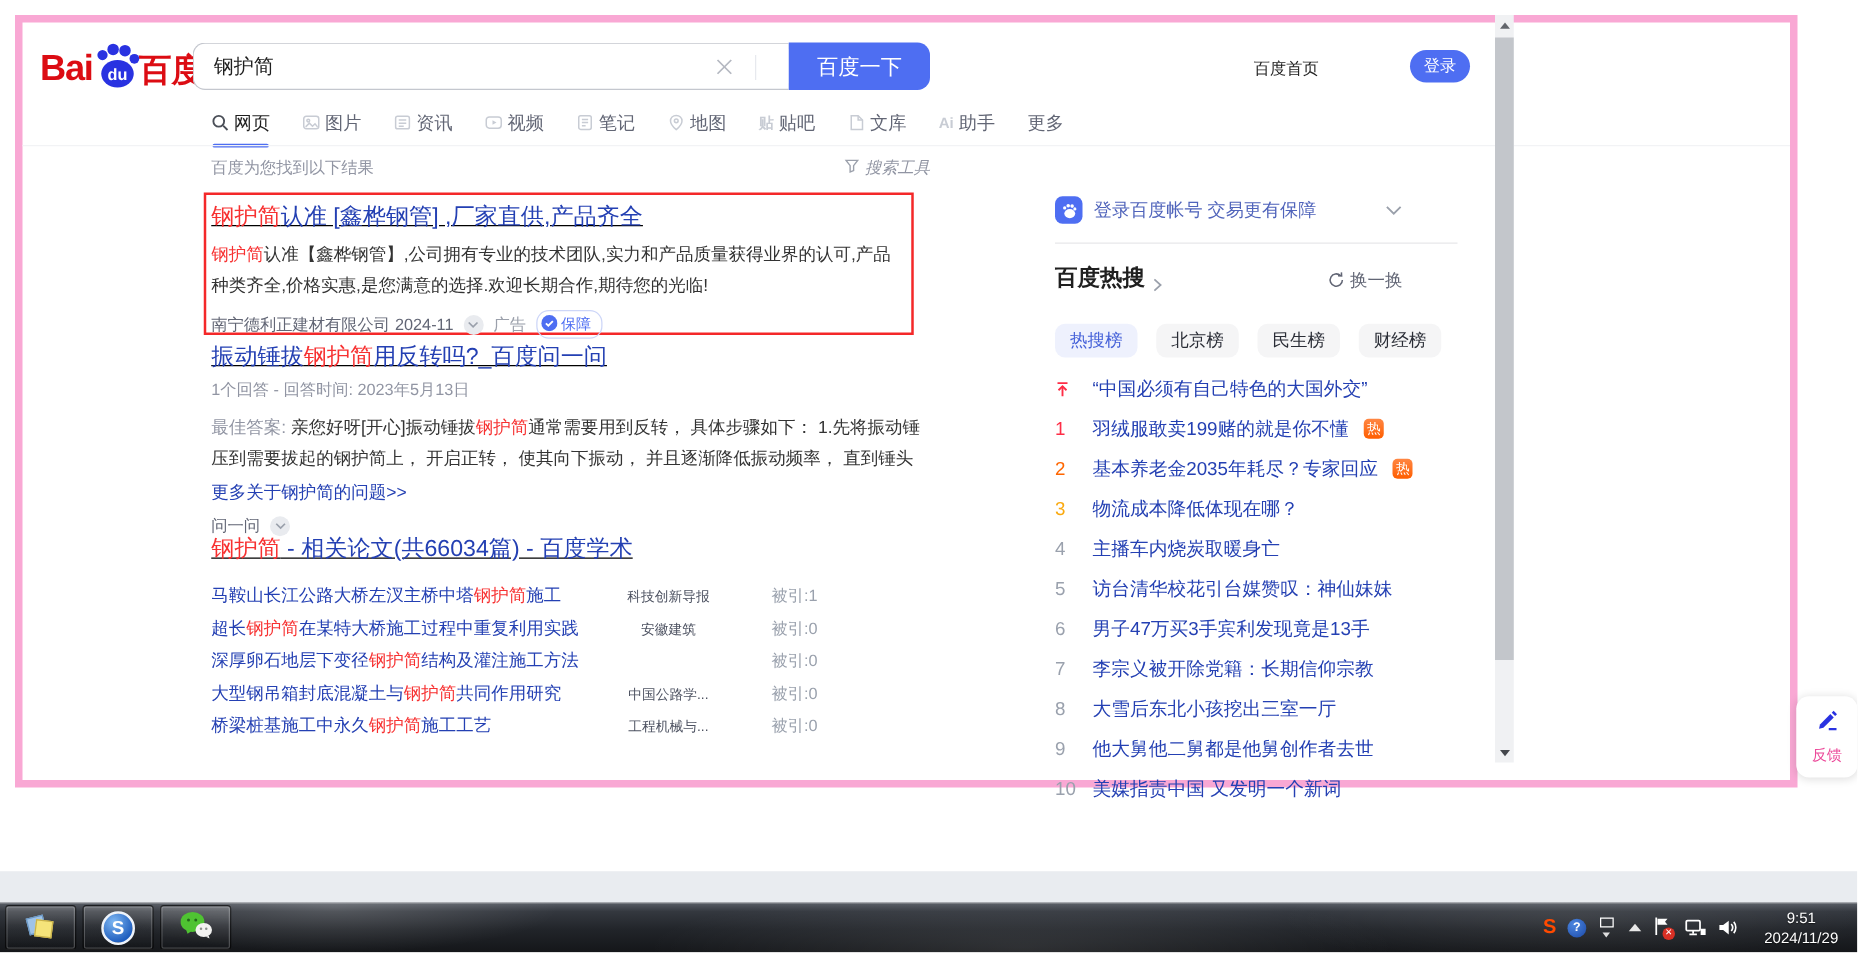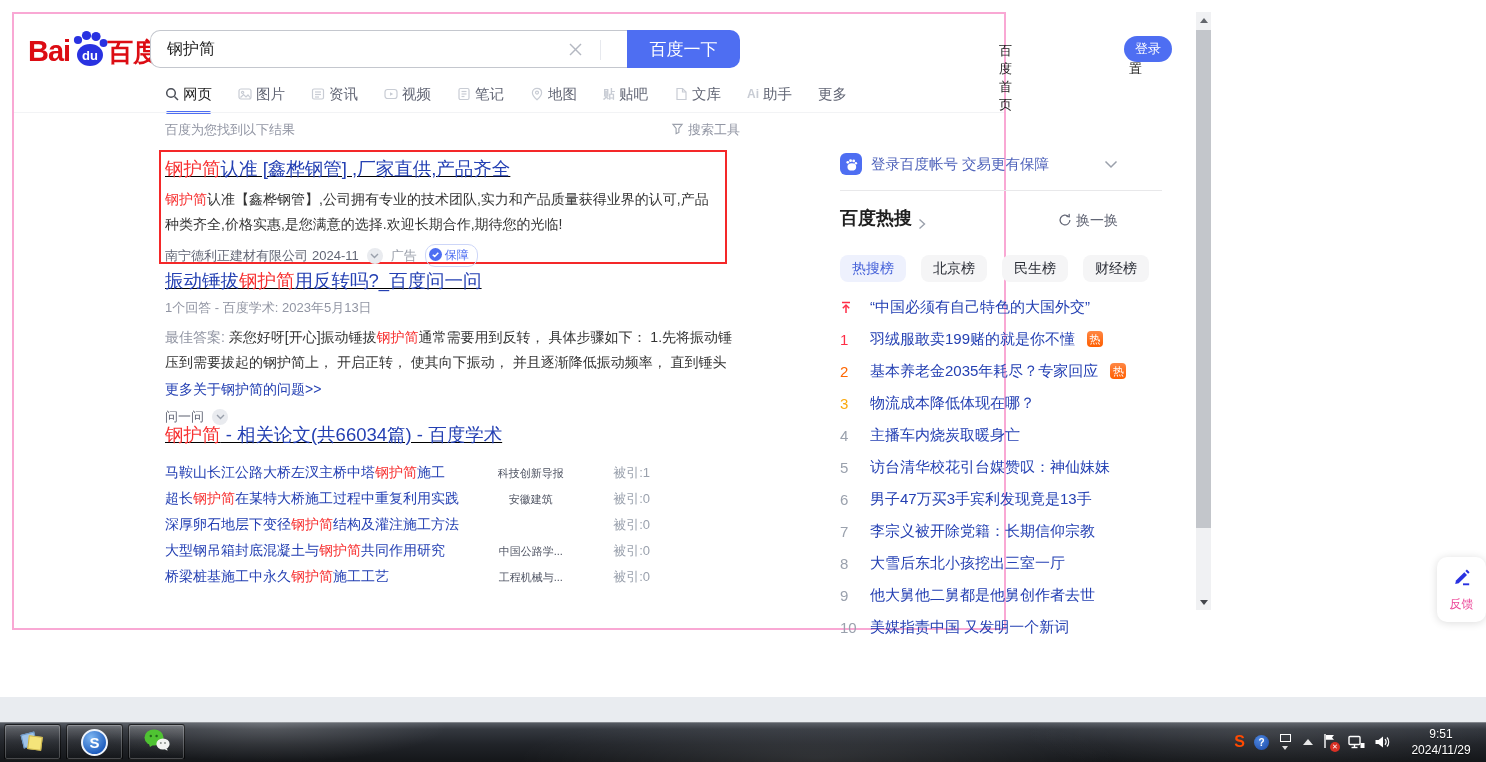--- a/index.html
+++ b/index.html
@@ -1,21 +1,21 @@
 <!DOCTYPE html>
 <html><head>
 <meta charset="utf-8">
 <style>
   * { margin:0; padding:0; box-sizing:border-box; }
   html,body { width:1486px; height:762px; }
   body { font-family:"Liberation Sans","DejaVu Sans",sans-serif; background:#fff; overflow:hidden; }
   .root { position:relative; width:1486px; height:762px; background:#fff; overflow:hidden; }
 
   
-  .page { position:absolute; left:12px; top:12px; width:994px; height:618px; background:#fff; border:2px solid #f9a8d4; }
+  .page { position:absolute; left:12px; top:12px; width:1426px; height:618px; background:#fff; border:6px solid #f9a8d4; }
 
   
   .logo { position:absolute; left:14px; top:16px; display:flex; align-items:flex-end; cursor:pointer; }
   .logo-bai { color:#dc0c13; font-size:29px; font-weight:bold; letter-spacing:-1px; line-height:34px; }
   .paw { position:relative; width:40px; height:38px; margin:0 -2px 0 -1px; }
   .logo-cn { color:#dc0c13; font-size:26px; font-weight:bold; line-height:32px; }
 
   
   .searchwrap { position:absolute; left:136px; top:16px; width:477px; height:38px; border:1px solid #c4c7ce; border-right:none; border-radius:10px 0 0 10px; background:#fff; }
   .query { position:absolute; left:0; top:0; width:100%; height:100%; border:none; outline:none; background:transparent; padding:0 80px 0 16px; font-size:16px; color:#1f1f1f; font-family:inherit; }
@@ -32,21 +32,21 @@
   .nav { position:absolute; left:151px; top:69px; display:flex; gap:26px; font-size:14.5px; color:#626675; }
   .tab { display:flex; align-items:center; gap:4px; cursor:pointer; position:relative; height:22px; }
   .tab .nic { display:flex; align-items:center; }
   .tab.active { color:#1f1f1f; }
   .tab.active::after { content:""; position:absolute; left:1px; right:1px; bottom:-9px; height:3px; border-radius:2px; background:#4e6ef2; }
   .nic-txt { font-size:12px; color:#c8ccd4; font-weight:bold; }
   .nav-divider { position:absolute; left:0; top:98px; width:100%; height:1px; background:#f2f3f5; }
 
   
   .rtoolbar { position:absolute; left:151px; top:107px; width:575px; display:flex; justify-content:space-between; font-size:13px; color:#9195a3; }
-  .stools { display:flex; gap:4px; align-items:center; cursor:pointer; }
+  .stools { display:flex; gap:4px; align-items:center; cursor:pointer;font-style:italic; }
 
   
   .r-title { font-size:18.5px; line-height:23px; text-decoration:underline; cursor:pointer; display:inline-block; }
   .r-title .bl { color:#2440b3; } .hl { color:#f73131; font-style:normal; }
   .r-desc { font-size:14px; line-height:24.5px; color:#333; max-height:50px; overflow:hidden; }
   .meta { font-size:13px; color:#9195a3; }
   .srcrow { display:flex; align-items:center; gap:8px; font-size:13px; color:#626675; }
   .adlabel { color:#9ba0ab; }
   .cchev { width:16px; height:16px; border-radius:50%; background:#e9ebef; display:flex; align-items:center; justify-content:center; cursor:pointer; }
   .assure { display:flex; align-items:center; gap:3px; border:1px solid #cdd6f8; border-radius:10px; padding:2px 8px 2px 3px; color:#4e6ef2; font-size:12px; cursor:pointer; }
@@ -283,21 +283,21 @@
                 <circle cx="7" cy="7" r="7" fill="#4e6ef2"></circle>
                 <polyline points="4,7.2 6.1,9.2 10,5.2" stroke="#fff" stroke-width="1.6" fill="none"></polyline>
               </svg></span>
           <span>保障</span>
         </span>
       </div>
     </div>
 
     <div class="res2">
       <a class="r-title"><span class="bl">振动锤拔</span><em class="hl">钢护简</em><span class="bl">用反转吗?_百度问一问</span></a>
-      <div class="meta">1个回答 - 百度学术: 2023年5月13日</div>
+      <div class="meta">1个回答 - 回答时间: 2023年5月13日</div>
       <p class="r-desc"><span style="color:#9195a3;">最佳答案:</span><span> 亲您好呀[开心]振动锤拔</span><em class="hl">钢护简</em><span>通常需要用到反转， 具体步骤如下： 1.先将振动锤压到需要拔起的钢护简上， 开启正转， 使其向下振动， 并且逐渐降低振动频率， 直到锤头将...</span></p>
       <div class="morelink">更多关于钢护简的问题&gt;&gt;</div>
       <div class="srcrow">
         <span>问一问</span>
         <span class="cchev">
             <svg width="9" height="6" viewBox="0 0 9 6">
               <polyline points="1,1 4.5,4.5 8,1" stroke="#9aa0ab" stroke-width="1.4" fill="none"></polyline>
             </svg>
           </span>
       </div>

